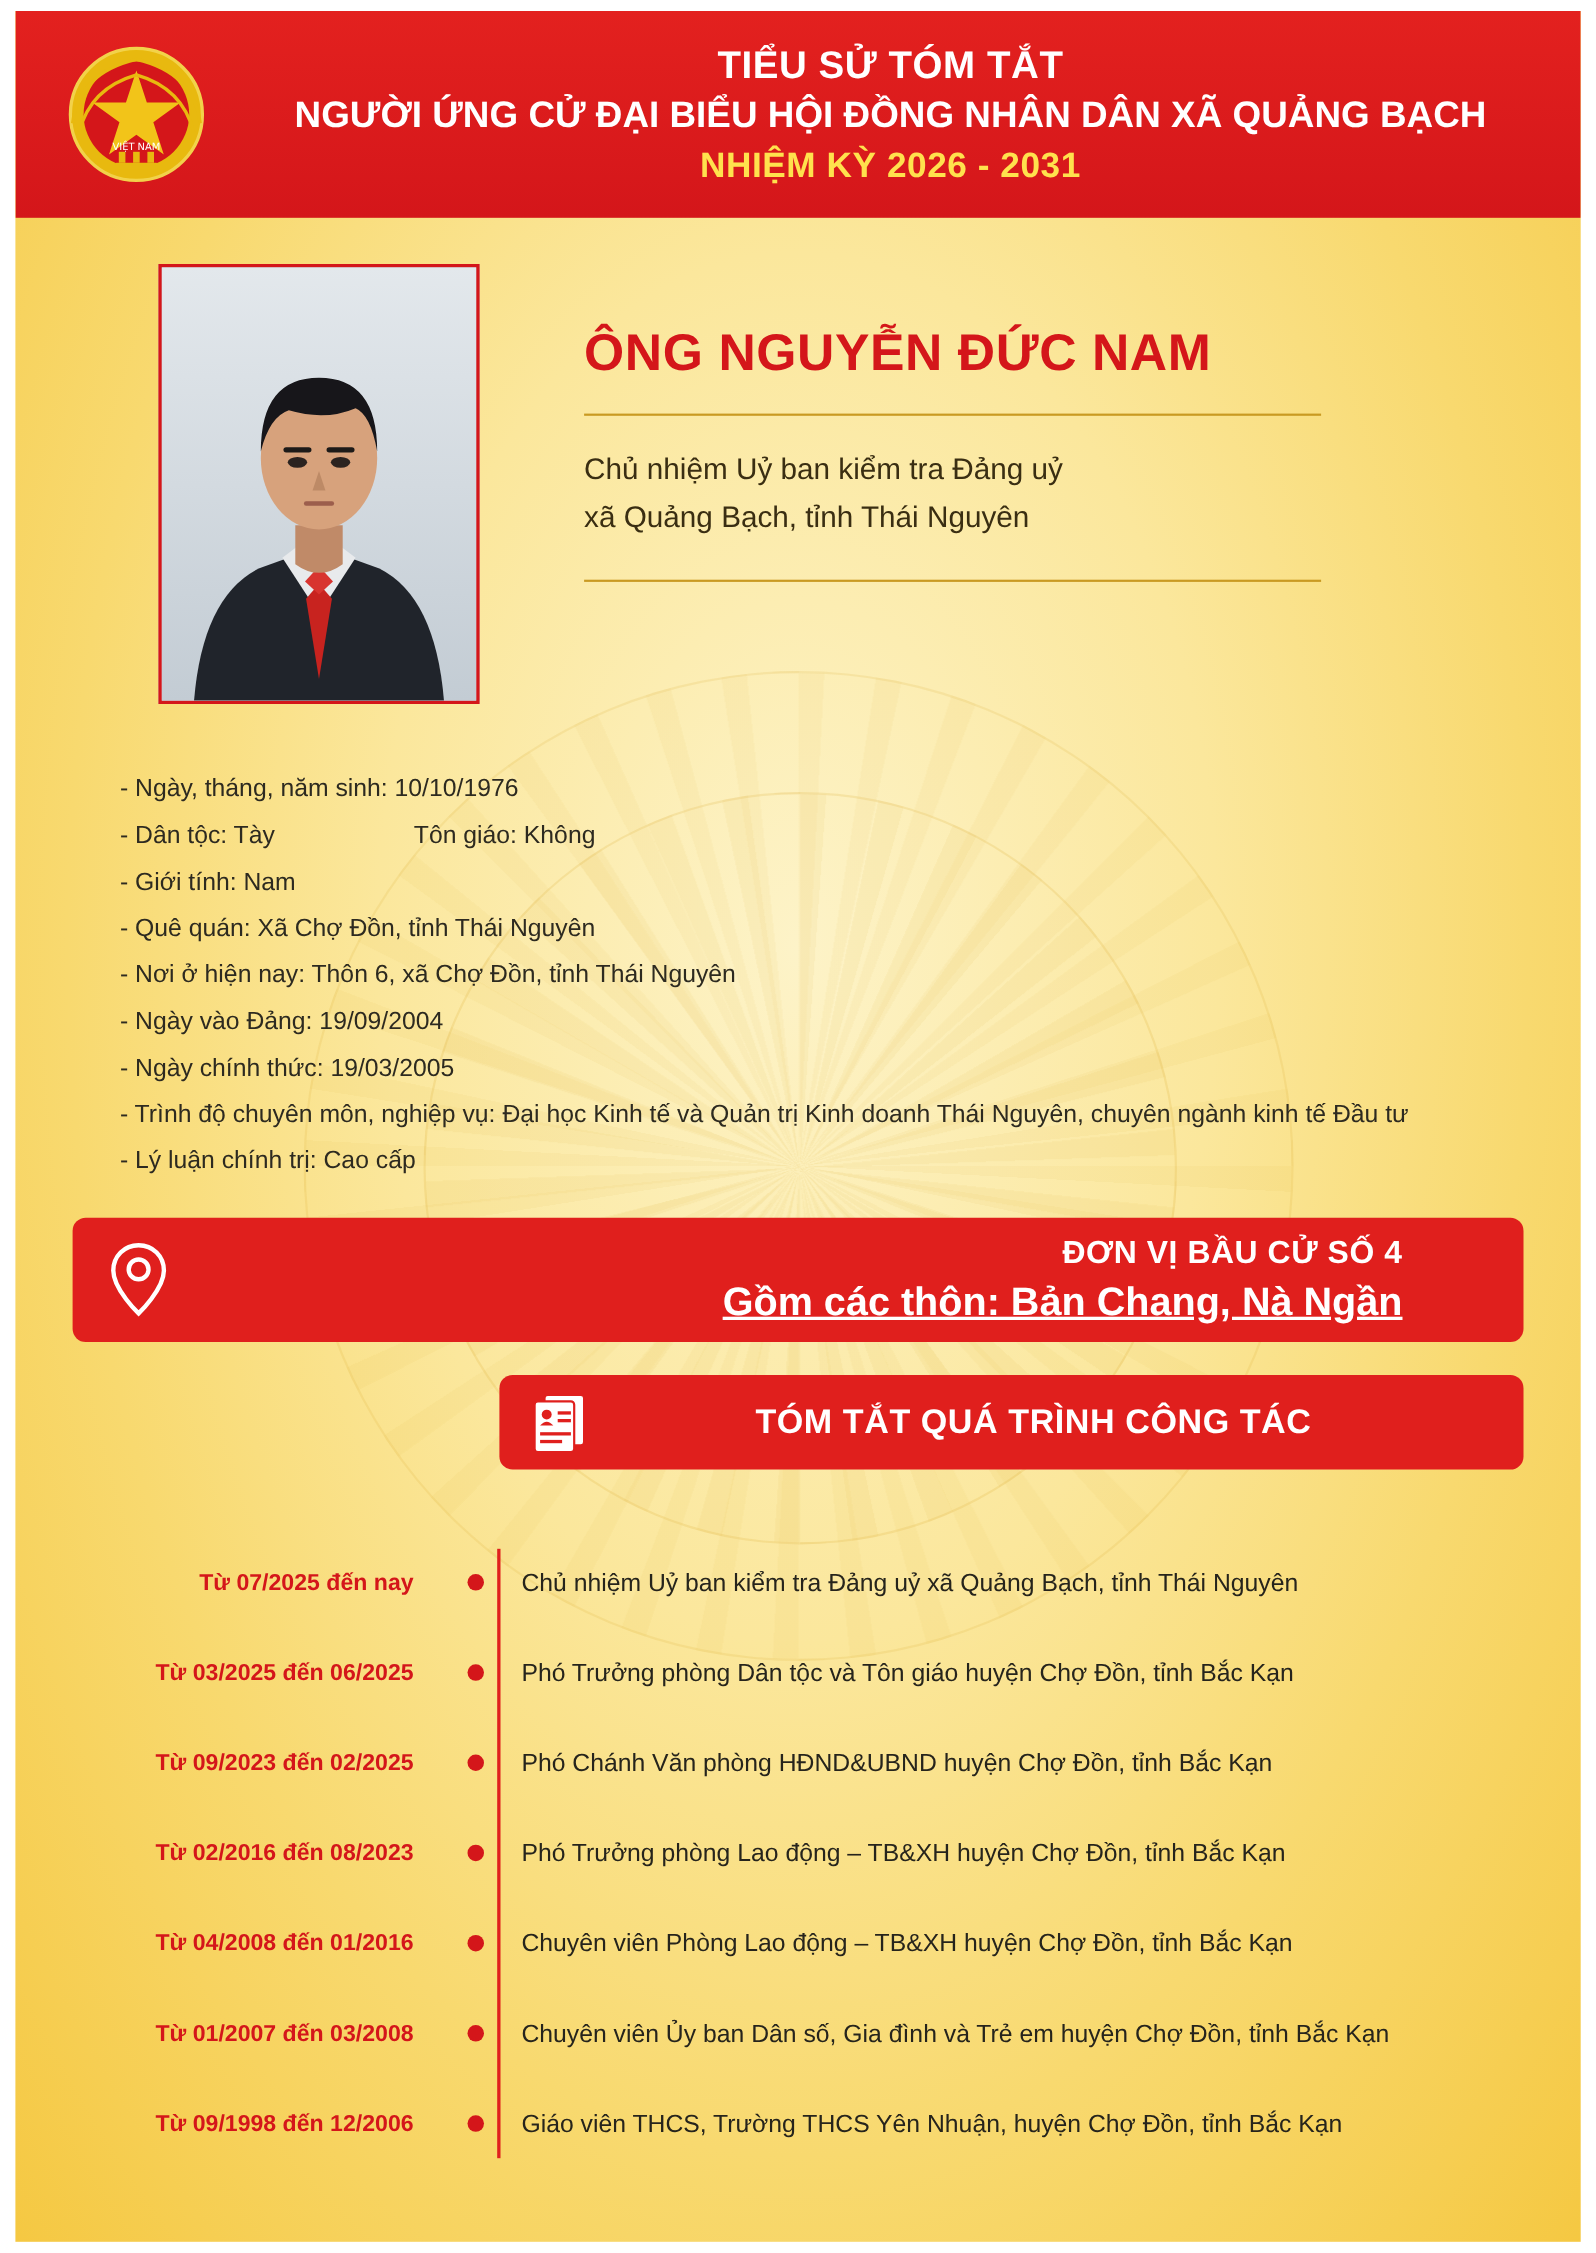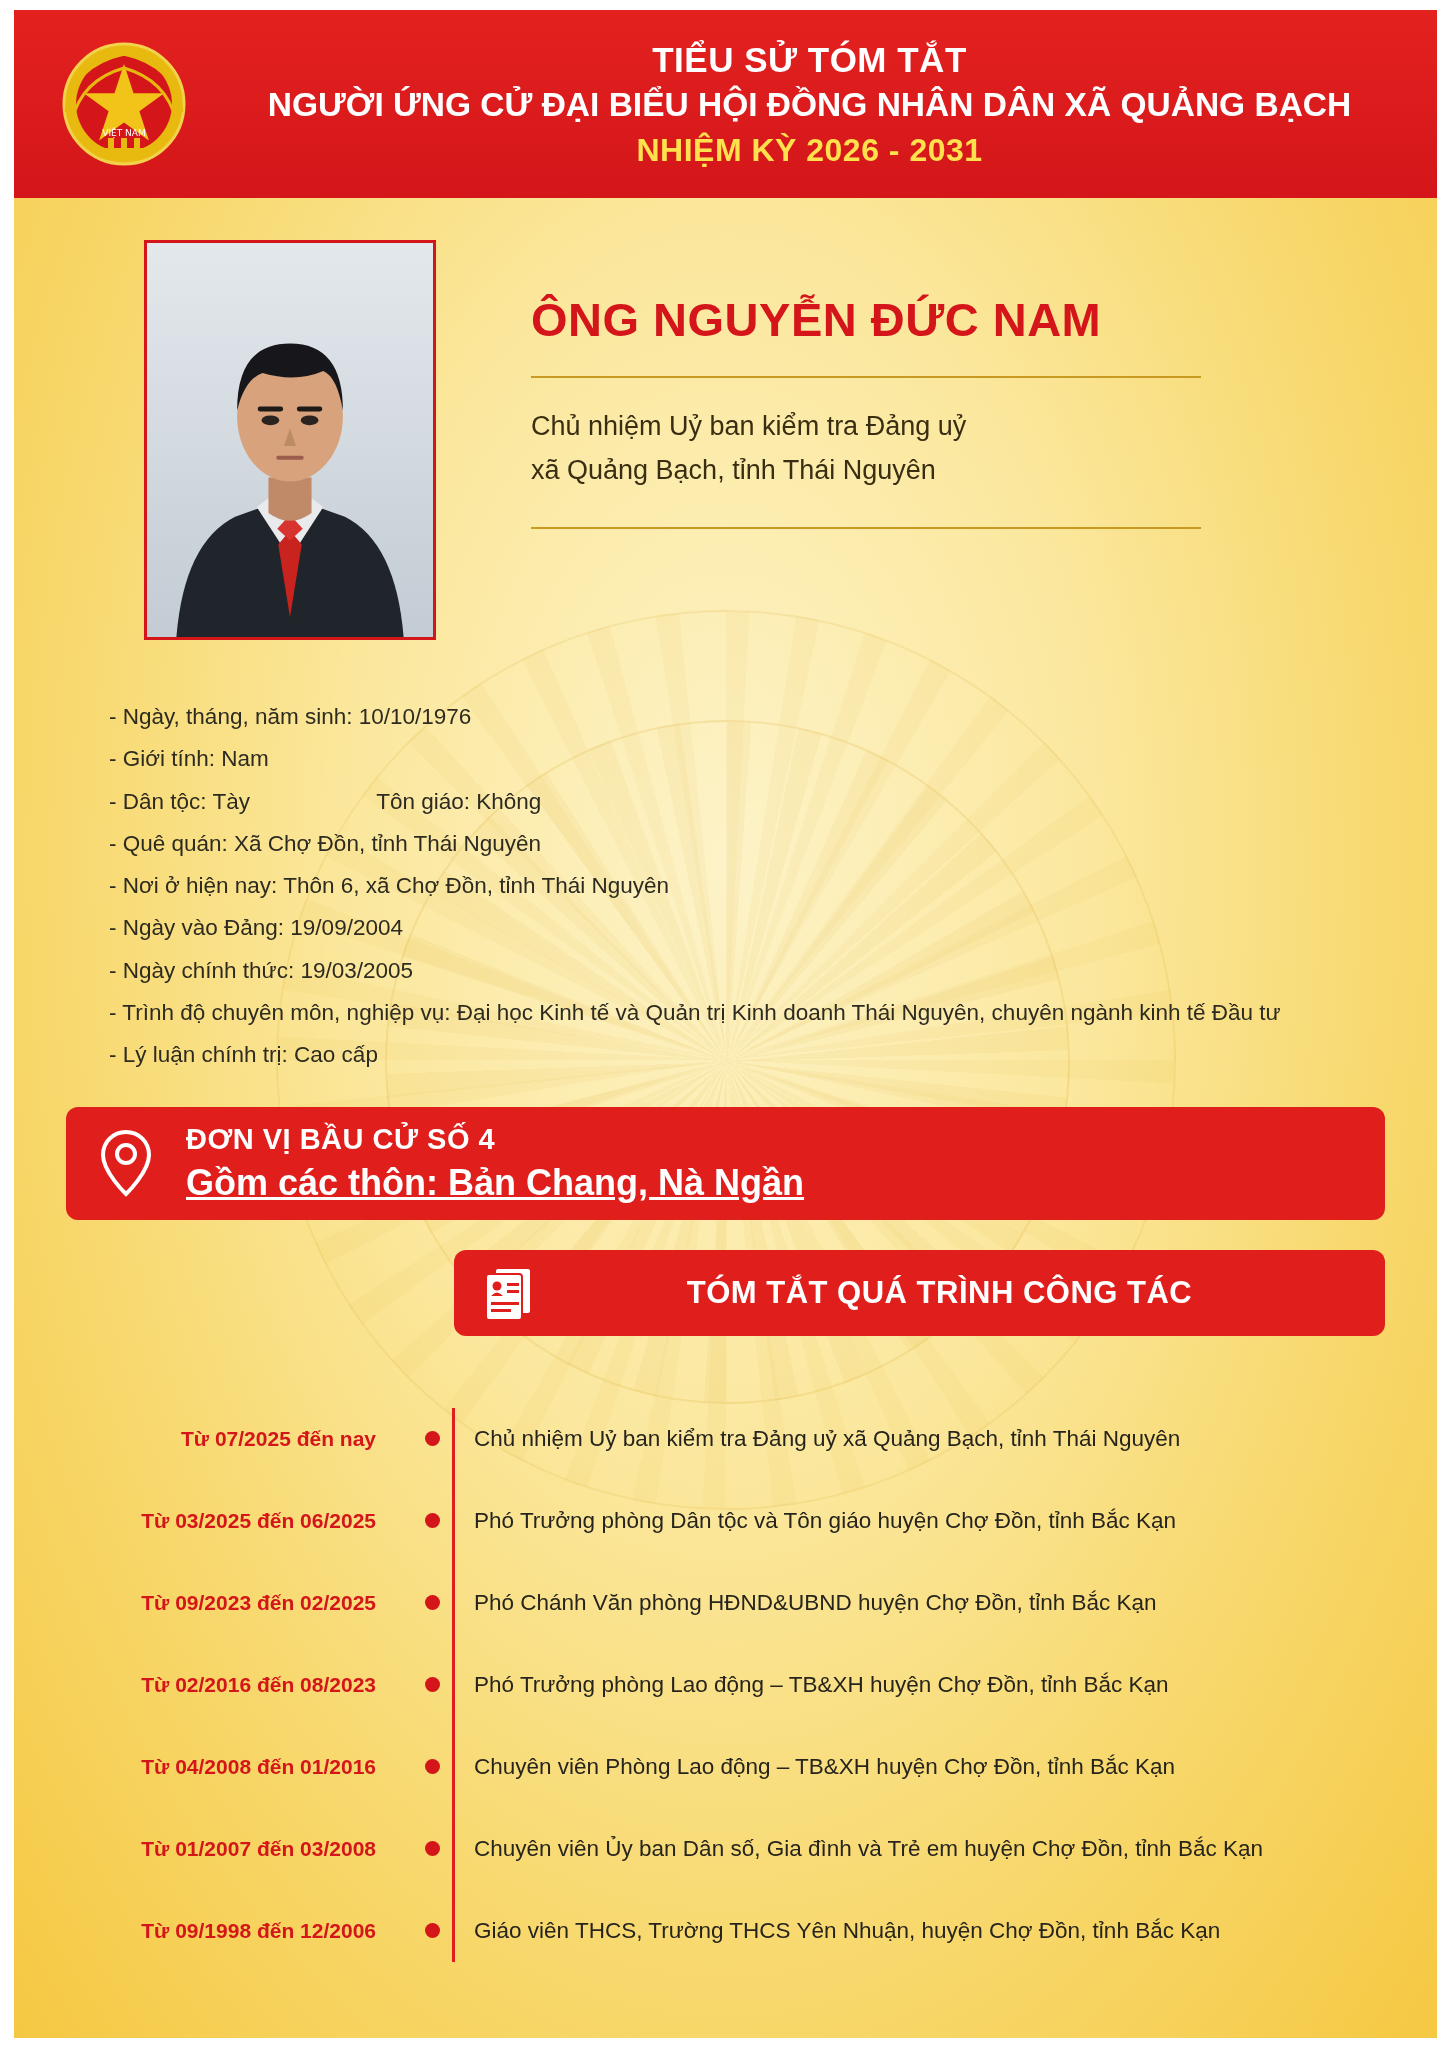--- a/index.html
+++ b/index.html
@@ -154,21 +154,21 @@
     height: 113px;
     display: flex;
     align-items: center;
     color: #fff;
   }
   .banner .pin {
     width: 120px;
     display: flex; align-items: center; justify-content: center;
     flex: 0 0 120px;
   }
-  .banner-text { flex: 1; text-align: left; padding-right: 110px; }
+  .banner-text { flex: 1; text-align: right; padding-right: 110px; }
   .banner-l1 { font-size: 29px; font-weight: bold; letter-spacing: .5px; }
   .banner-l2 { font-size: 36px; font-weight: bold; margin-top: 6px; text-decoration: underline; }
 
   
   .sect {
     position: relative;
     z-index: 2;
     margin: 30px 52px 0 440px;
     background: #e01f1d;
     border-radius: 12px;
@@ -311,25 +311,25 @@
       <div class="cand-name">ÔNG NGUYỄN ĐỨC NAM</div>
       <div class="rule"></div>
       <div class="cand-pos">Chủ nhiệm Uỷ ban kiểm tra Đảng uỷ</div>
       <div class="cand-pos">xã Quảng Bạch, tỉnh Thái Nguyên</div>
       <div class="rule bottom"></div>
     </div>
   </div>
 
   <div class="info">
     <div class="row">- Ngày, tháng, năm sinh: 10/10/1976</div>
-    <div class="row">- Giới tính: Nam</div>
     <div class="row">
       <span>- Dân tộc: Tày</span>
       <span class="religion">Tôn giáo: Không</span>
     </div>
+    <div class="row">- Giới tính: Nam</div>
     <div class="row">- Quê quán: Xã Chợ Đồn, tỉnh Thái Nguyên</div>
     <div class="row">- Nơi ở hiện nay: Thôn 6, xã Chợ Đồn, tỉnh Thái Nguyên</div>
     <div class="row">- Ngày vào Đảng: 19/09/2004</div>
     <div class="row">- Ngày chính thức: 19/03/2005</div>
     <div class="row">- Trình độ chuyên môn, nghiệp vụ: Đại học Kinh tế và Quản trị Kinh doanh Thái Nguyên, chuyên ngành kinh tế Đầu tư</div>
     <div class="row">- Lý luận chính trị: Cao cấp</div>
   </div>
 
   <div class="banner">
     <div class="pin">

